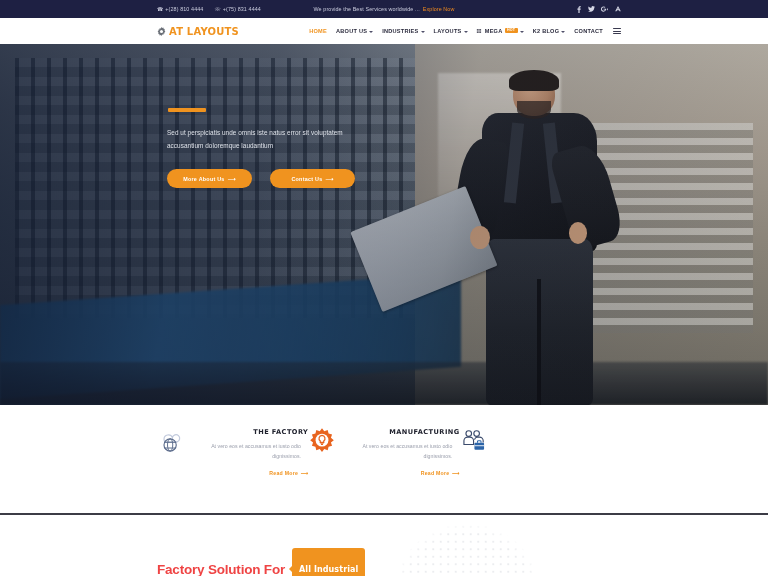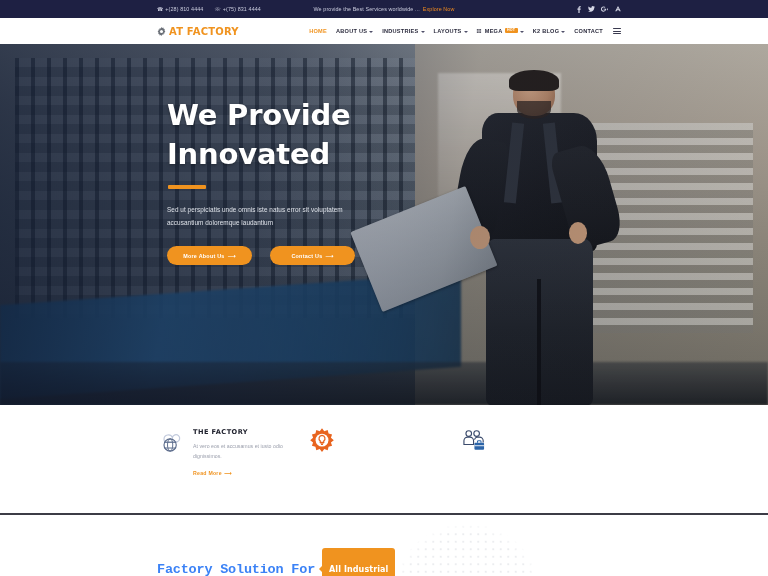--- a/index.html
+++ b/index.html
@@ -245,20 +245,21 @@
     display: flex; align-items: center; justify-content: center; gap: 3px;
     letter-spacing: .25px; cursor: pointer; border: none;
     font-family: "Liberation Sans", sans-serif;
   }
   .btn .ar { font-size: 5.5px; }
 
   
   .services {
     height: 108px; background: #fff;
     position: relative;
+    text-align: right;
   }
   .svc-wrap {
     position: absolute; left: 157px; right: 157px; top: 22px;
     display: flex; gap: 0;
   }
   .svc { width: 33.33%; display: flex; gap: 8px; }
   .svc-ico { width: 28px; flex: 0 0 28px; height: 28px; position: relative; }
   .svc-body { flex: 1; padding-top: 1px; }
   .svc-title {
     font-size: 6.6px; font-weight: bold; color: #20222e;
@@ -278,23 +279,23 @@
   
   .divider { height: 1.5px; background: #3c3c46; width: 100%; }
   .solution {
     position: relative; height: 68px; background: #fff; overflow: hidden;
   }
   .sol-head {
     position: absolute; left: 157px; top: 33px;
     display: flex; align-items: center; gap: 7px;
   }
   .sol-title {
-    font-size: 13.5px; font-weight: bold; color: #3b82f6;
+    font-size: 13.5px; font-weight: bold; color: #ef4444;
     letter-spacing: -.2px;
-    font-family: Liberation Mono, monospace;
+    font-family: Liberation Sans, sans-serif;
   }
   .sol-badge {
     background: #f0931f; color: #fff;
     font-size: 8px; font-weight: bold;
     padding: 17px 7px; border-radius: 3px;
     letter-spacing: .1px; position: relative;
     font-family: "DejaVu Sans", sans-serif;
   }
   .sol-badge:before {
     content: ""; position: absolute; left: -3.5px; top: 50%;
@@ -358,21 +359,21 @@
 </div>
 
 <div class="navbar">
   <div class="logo">
     <span class="logo-gear">
       <svg width="9" height="9" viewBox="0 0 20 20">
         <path fill="#6b7078" d="M10 0l1.6 2.1 2.5-.8.6 2.6 2.6.6-.8 2.5L18.6 10l-2.1 1.6.8 2.5-2.6.6-.6 2.6-2.5-.8L10 20l-1.6-2.1-2.5.8-.6-2.6-2.6-.6.8-2.5L1.4 10l2.1-1.6-.8-2.5 2.6-.6.6-2.6 2.5.8z"></path>
         <circle cx="10" cy="10" r="3.4" fill="#ffffff"></circle>
       </svg>
     </span>
-    <span class="logo-text">AT FACTORY</span>
+    <span class="logo-text">AT LAYOUTS</span>
   </div>
 
   <div class="menu">
     <span class="mi active">
       <span>HOME</span>
     </span>
     <span class="mi">
       <span>ABOUT US</span>
       <i class="caret"></i>
     </span>
@@ -427,21 +428,20 @@
       <div class="w-hair"></div>
       <div class="w-beard"></div>
       <div class="w-panel"></div>
       <div class="w-hand1"></div>
       <div class="w-hand2"></div>
     </div>
   </div>
   <div class="hero-shade"></div>
 
   <div class="hero-inner">
-    <div class="hero-h1">We Provide Innovated</div>
     <div class="hero-rule"></div>
     <div class="hero-p">Sed ut perspiciatis unde omnis iste natus error sit voluptatem accusantium doloremque laudantium</div>
     <div class="hero-btns">
       <button class="btn">
         <span>More About Us</span>
         <span class="ar">⟶</span>
       </button>
       <button class="btn">
         <span>Contact Us</span>
         <span class="ar">⟶</span>
@@ -474,20 +474,28 @@
 
     <div class="svc">
       <div class="svc-ico">
         <svg width="28" height="28" viewBox="0 0 32 32">
           <path fill="#e8641f" d="M16 1.5l2.6 3.3 3.9-1.3 1 4 4 1-1.3 3.9 3.3 2.6-3.3 2.6 1.3 3.9-4 1-1 4-3.9-1.3L16 28.5l-2.6-3.3-3.9 1.3-1-4-4-1 1.3-3.9L2.5 15l3.3-2.6-1.3-3.9 4-1 1-4 3.9 1.3z"></path>
           <circle cx="16" cy="15" r="7.3" fill="#ffffff"></circle>
           <path d="M16 9.6a3.5 3.5 0 0 0-2 6.3v1.6h4v-1.6a3.5 3.5 0 0 0-2-6.3z" fill="none" stroke="#e8641f" stroke-width="1.4"></path>
           <path d="M14.2 18.6h3.6M14.8 20h2.4" stroke="#e8641f" stroke-width="1.3"></path>
         </svg>
       </div>
+      <div class="svc-body">
+        <div class="svc-title">MANUFACTURING</div>
+        <div class="svc-desc">At vero eos et accusamus et iusto odio dignissimos.</div>
+        <div class="svc-link">
+          <span>Read More</span>
+          <span>⟶</span>
+        </div>
+      </div>
     </div>
 
     <div class="svc">
       <div class="svc-ico">
         <svg width="28" height="28" viewBox="0 0 32 32">
           <g fill="none" stroke="#3a4a6b" stroke-width="1.3">
             <circle cx="10" cy="7.5" r="3.2"></circle>
             <circle cx="19" cy="7.5" r="3.2"></circle>
             <path d="M4.5 20v-4.2A4.3 4.3 0 0 1 8.8 11.5h2.4a4.3 4.3 0 0 1 4.3 4.3V20z"></path>
             <path d="M16.5 14.5a4.3 4.3 0 0 1 3.3-3h2.4a4.3 4.3 0 0 1 4.3 4.3v2"></path>

